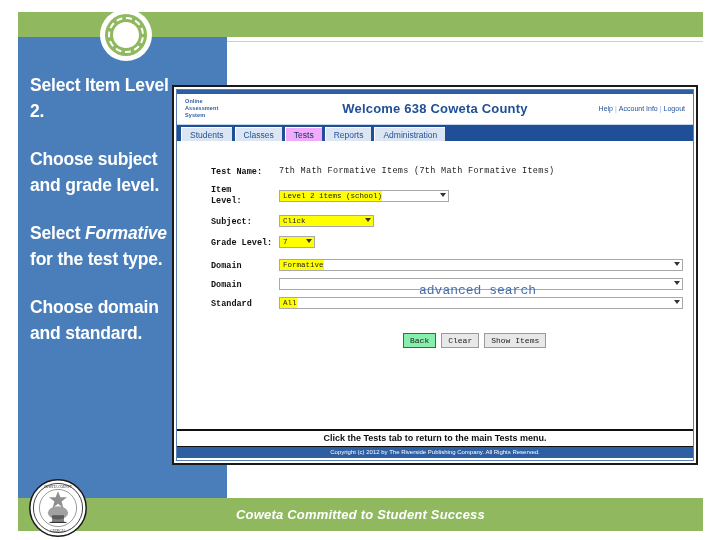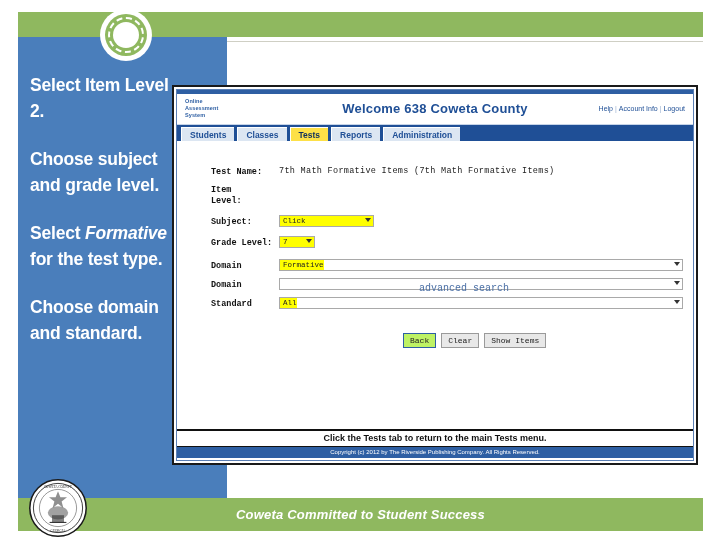--- a/index.html
+++ b/index.html
@@ -169,27 +169,27 @@
   .tab {
     display: inline-block;
     height: 14px;
     line-height: 14px;
     margin-top: 2px;
     margin-right: 3px;
     padding: 0 8px;
     background: #dce6f2;
     color: #1f4f96;
     font-size: 8.5px;
-    font-weight: bold;
+    font-weight: normal;
     border-top: 1px solid #ffffff;
     border-left: 1px solid #ffffff;
     vertical-align: top;
   }
   .tab.active {
-    background: #fde047;
+    background: #f0abfc;
     color: #0d2d5e;
   }
 
   
   .app-body {
     position: relative;
     height: 288px;
     background: #ffffff;
   }
   .form-area {
@@ -248,21 +248,21 @@
     border-top: 4px solid #333333;
   }
   .sel-itemlevel { width: 170px; }
   .sel-subject   { width: 95px; }
   .sel-grade     { width: 36px; }
   .sel-wide      { width: 418px; }
 
   .adv-search {
     position: absolute;
     left: 208px; top: 118px;
-    font-size: 10px;
+    font-size: 13px;
     color: #4a6fa5;
   }
 
   .btn-row {
     position: absolute;
     left: 192px; top: 168px;
     font-size: 0;
   }
   .btn {
     display: inline-block;
@@ -270,21 +270,21 @@
     line-height: 13px;
     padding: 0 6px;
     margin-right: 5px;
     font-size: 8px;
     color: #222222;
     background: #e8e8e8;
     border: 1px solid #9a9a9a;
     vertical-align: top;
   }
   .btn.focus {
-    background: #bef264;
+    background: #86efac;
     border: 1px solid #2e5fa3;
   }
 
   
   .app-note {
     position: relative;
     height: 15px;
     border-top: 2px solid #111111;
     border-bottom: 1px solid #111111;
     background: #ffffff;
@@ -380,20 +380,24 @@
 
           <div class="frow">
             <div class="flabel">Test Name:</div>
             <div class="fvalue-text">7th Math Formative Items (7th Math Formative Items)</div>
           </div>
 
           <div class="frow" style="margin-bottom:8px;">
             <div class="flabel two-line">
               <div>Item</div>
               <div>Level:</div>
+            </div>
+            <div class="sel sel-itemlevel" style="margin-top:6px;">
+              <span class="sel-text">Level 2 items (school)</span>
+              <span class="arrow"></span>
             </div>
           </div>
 
           <div class="frow" style="margin-bottom:8px;">
             <div class="flabel">Subject:</div>
             <div class="sel sel-subject" style="background:#ffff00;">
               <span class="sel-text">Click</span>
               <span class="arrow"></span>
             </div>
           </div>

